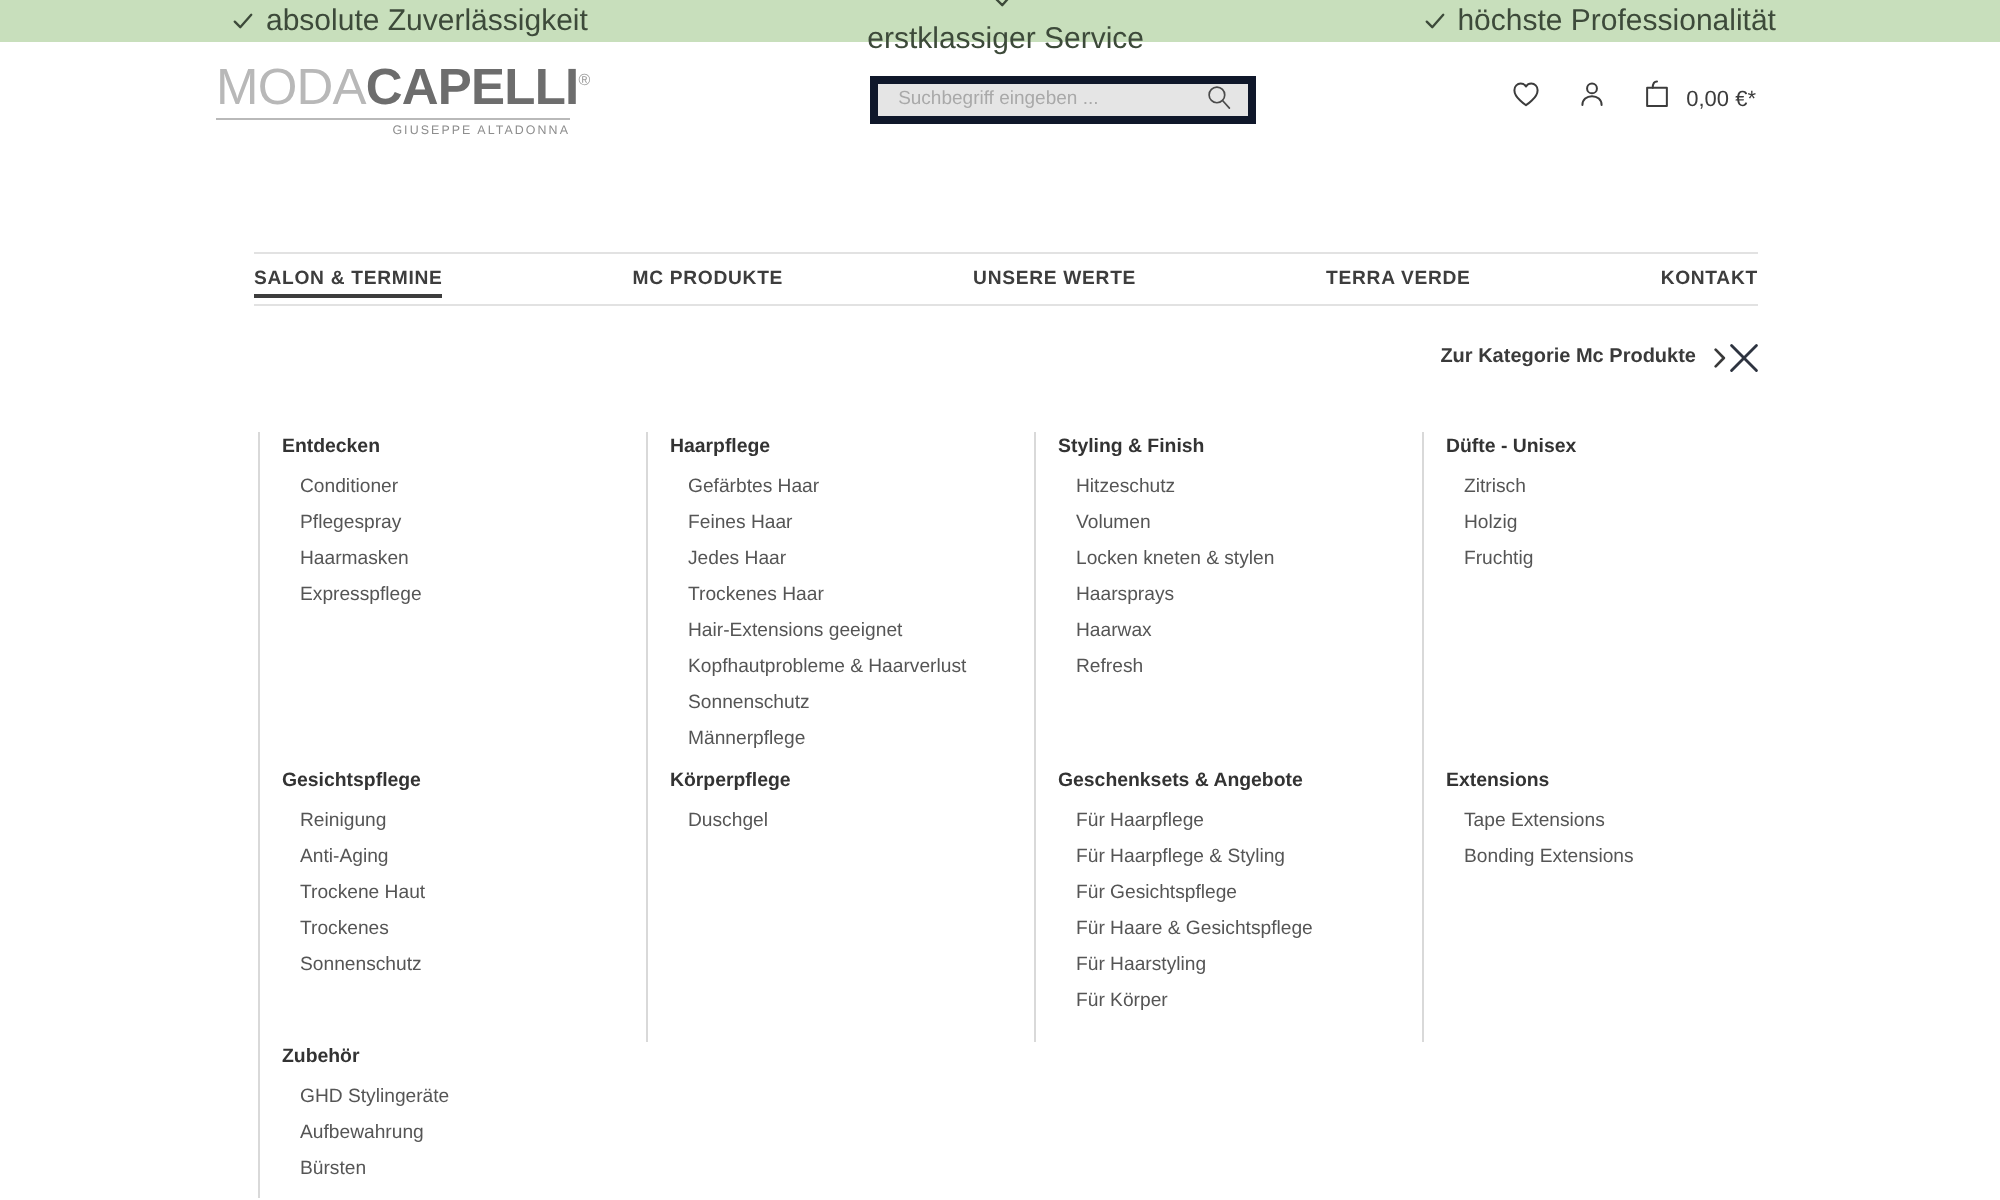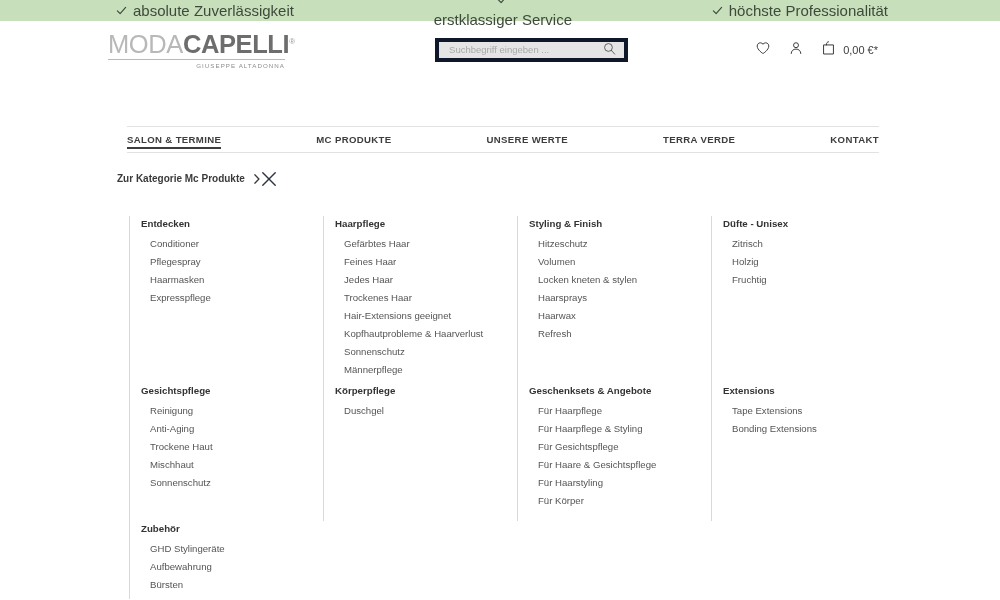--- a/index.html
+++ b/index.html
@@ -124,21 +124,21 @@
     left: 0; right: 0; bottom: 3px;
     height: 1.6px;
     background: #3d3d3d;
   }
 
   
   .flyout { padding: 0 121px 0 112px; position: relative; }
   .flyout-top {
     display: flex;
     align-items: flex-start;
-    justify-content: flex-start;
+    justify-content: flex-end;
     padding-top: 20px;
   }
   .breadcrumb {
     font-size: 10px;
     font-weight: 700;
     color: #3a3a3a;
     display: flex;
     align-items: center;
     gap: 8px;
     cursor: pointer;
@@ -343,21 +343,21 @@
         <li>Fruchtig</li>
       </ul>
     </div>
 
     <div class="cat-col row2">
       <div class="cat-title">Gesichtspflege</div>
       <ul class="cat-list">
         <li>Reinigung</li>
         <li>Anti-Aging</li>
         <li>Trockene Haut</li>
-        <li>Mischhaut</li>
+        <li>Trockenes</li>
         <li>Sonnenschutz</li>
       </ul>
     </div>
 
     <div class="cat-col row2">
       <div class="cat-title">Körperpflege</div>
       <ul class="cat-list">
         <li>Duschgel</li>
       </ul>
     </div>

